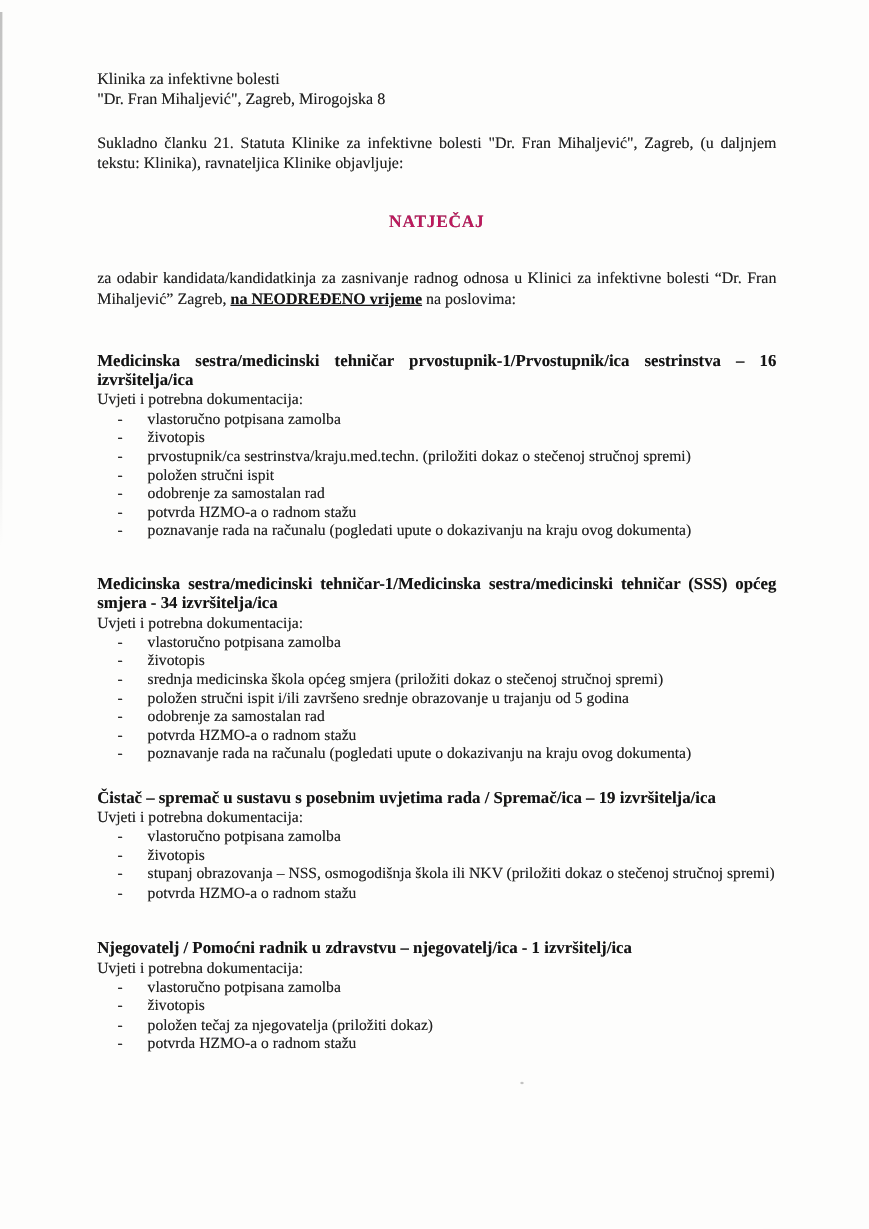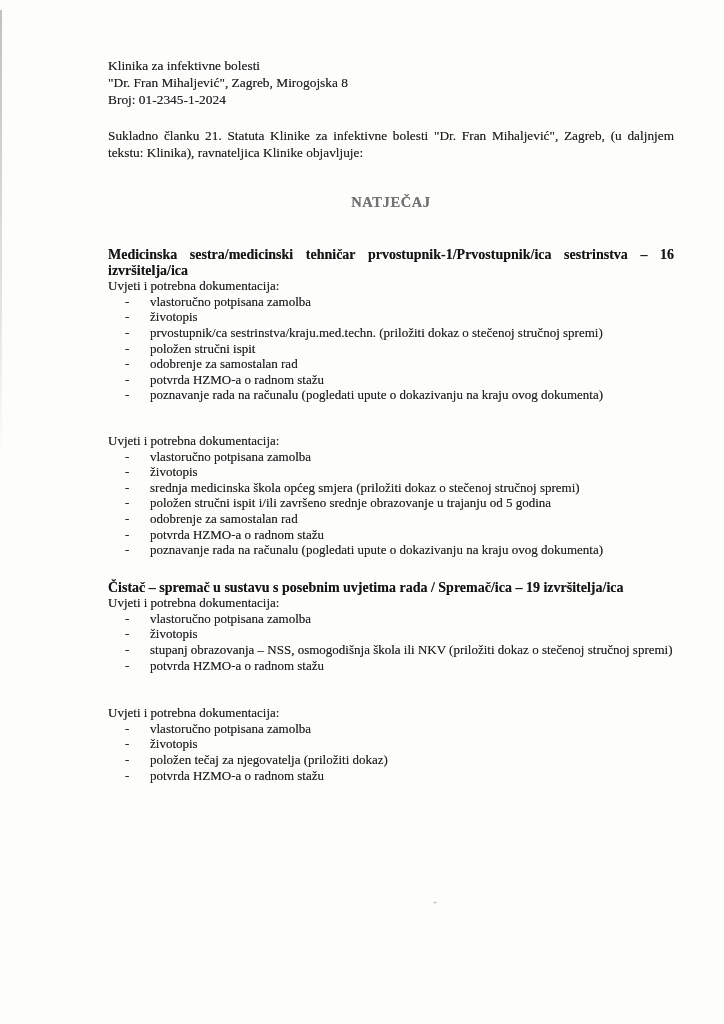--- a/index.html
+++ b/index.html
@@ -26,38 +26,38 @@
   }
   .speck {
     position: absolute;
     left: 433px; top: 901px;
     width: 4px; height: 3px;
     background: radial-gradient(ellipse at center, rgba(90,90,90,0.55), rgba(120,120,120,0) 70%);
     border-radius: 50%;
   }
   .content {
     position: absolute;
-    left: 108px; top: 57px;
+    left: 81px; top: 57px;
     width: 566px;
   }
   .letterhead { font-size: 13.4px; line-height: 17px; }
   .lh-line { white-space: nowrap; }
 
   .intro {
     margin: 19px 0 0 0;
     font-size: 13.3px; line-height: 17px;
     text-align: justify;
   }
   .doc-title {
     margin: 33px 0 0 0;
     font-size: 14.5px; line-height: 16px;
     font-weight: 700;
     text-align: center;
     letter-spacing: 0.6px;
-    color: #737373;
+    color: #be185d;
   }
   .announcement {
     margin: 31px 0 0 0;
     font-size: 13.3px; line-height: 16.5px;
     text-align: justify;
   }
   .emph {
     font-weight: 700;
     text-decoration: underline;
     color: #161616;
@@ -92,27 +92,27 @@
 
 <div class="page">
   <div class="edge-line"></div>
   <div class="speck"></div>
 
   <div class="content">
 
     <div class="letterhead" id="letterhead">
         <div class="lh-line">Klinika za infektivne bolesti</div>
         <div class="lh-line">"Dr. Fran Mihaljević", Zagreb, Mirogojska 8</div>
-        <div class="lh-line">Broj: 01-2345-1-2024</div>
       </div>
 
     <p class="intro">Sukladno članku 21. Statuta Klinike za infektivne bolesti "Dr. Fran Mihaljević", Zagreb, (u daljnjem tekstu: Klinika), ravnateljica Klinike objavljuje:</p>
 
     <h1 class="doc-title">NATJEČAJ</h1>
 
+    <p class="announcement"><span>za odabir kandidata/kandidatkinja za zasnivanje radnog odnosa u Klinici za infektivne bolesti “Dr. Fran Mihaljević” Zagreb, </span><span class="emph">na NEODREĐENO vrijeme</span><span> na poslovima:</span></p>
 
     <div class="jobs" id="jobs">
   <section class="job">
     <h2 class="job-title">Medicinska sestra/medicinski tehničar prvostupnik-1/Prvostupnik/ica sestrinstva – 16 izvršitelja/ica</h2>
     <div class="req-label">Uvjeti i potrebna dokumentacija:</div>
     <ul class="req-list">
   <li class="req-item">
     <span class="dash">-</span>
     <span class="req-text">vlastoručno potpisana zamolba</span>
   </li>
@@ -143,20 +143,21 @@
   </li>
 
   <li class="req-item">
     <span class="dash">-</span>
     <span class="req-text">poznavanje rada na računalu (pogledati upute o dokazivanju na kraju ovog dokumenta)</span>
   </li>
 </ul>
   </section>
 
   <section class="job">
+    <h2 class="job-title">Medicinska sestra/medicinski tehničar-1/Medicinska sestra/medicinski tehničar (SSS) općeg smjera - 34 izvršitelja/ica</h2>
     <div class="req-label">Uvjeti i potrebna dokumentacija:</div>
     <ul class="req-list">
   <li class="req-item">
     <span class="dash">-</span>
     <span class="req-text">vlastoručno potpisana zamolba</span>
   </li>
 
   <li class="req-item">
     <span class="dash">-</span>
     <span class="req-text">životopis</span>
@@ -209,20 +210,21 @@
   </li>
 
   <li class="req-item">
     <span class="dash">-</span>
     <span class="req-text">potvrda HZMO-a o radnom stažu</span>
   </li>
 </ul>
   </section>
 
   <section class="job">
+    <h2 class="job-title">Njegovatelj / Pomoćni radnik u zdravstvu – njegovatelj/ica - 1 izvršitelj/ica</h2>
     <div class="req-label">Uvjeti i potrebna dokumentacija:</div>
     <ul class="req-list">
   <li class="req-item">
     <span class="dash">-</span>
     <span class="req-text">vlastoručno potpisana zamolba</span>
   </li>
 
   <li class="req-item">
     <span class="dash">-</span>
     <span class="req-text">životopis</span>

